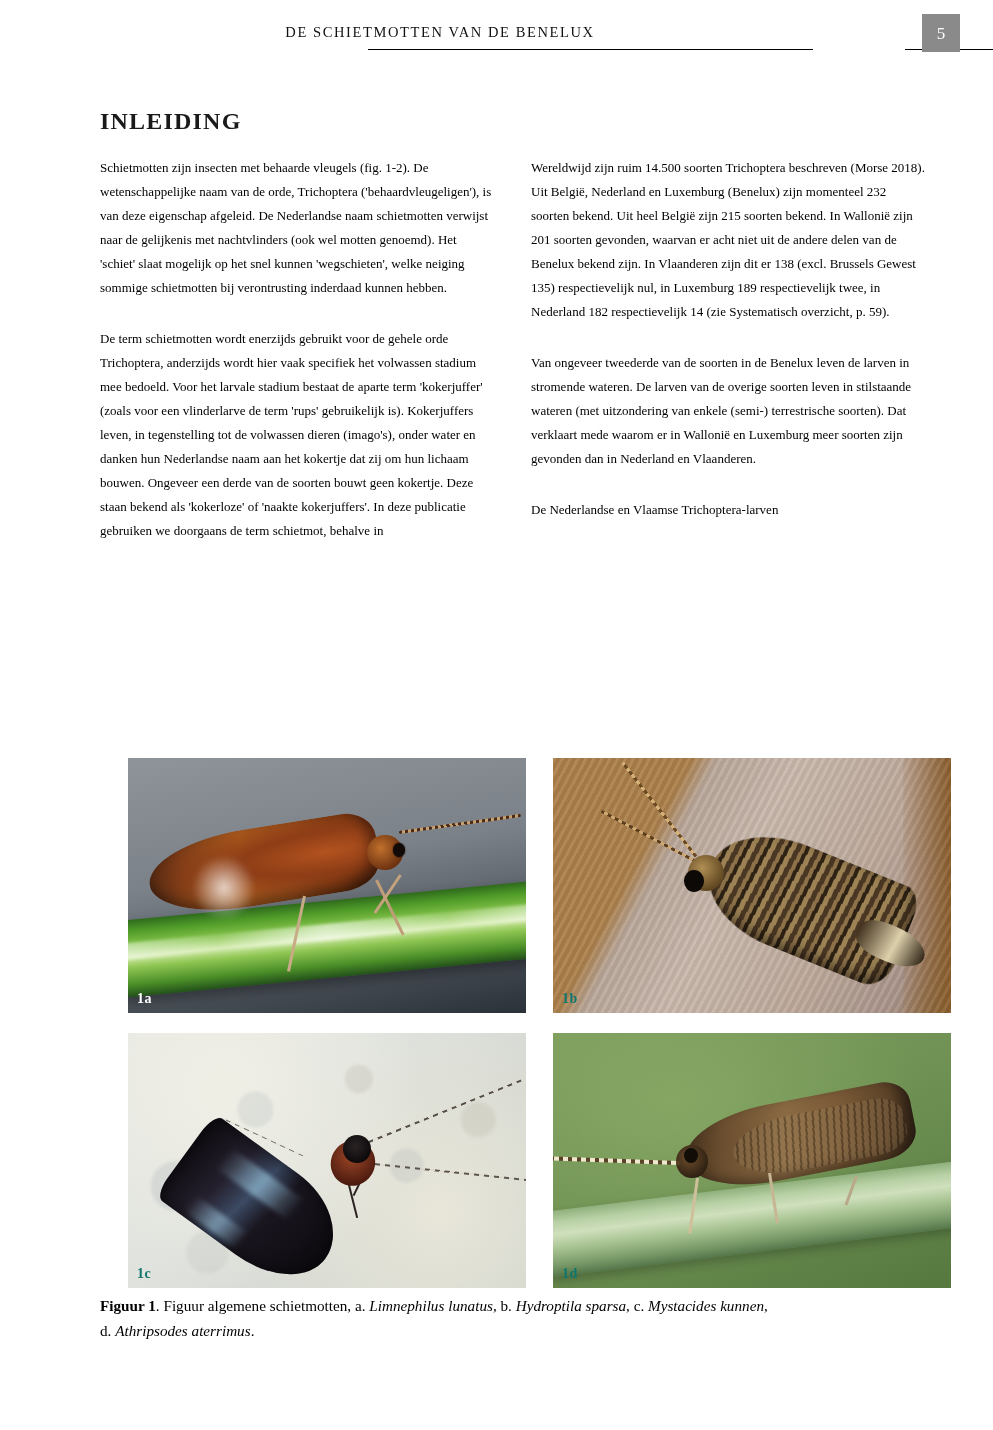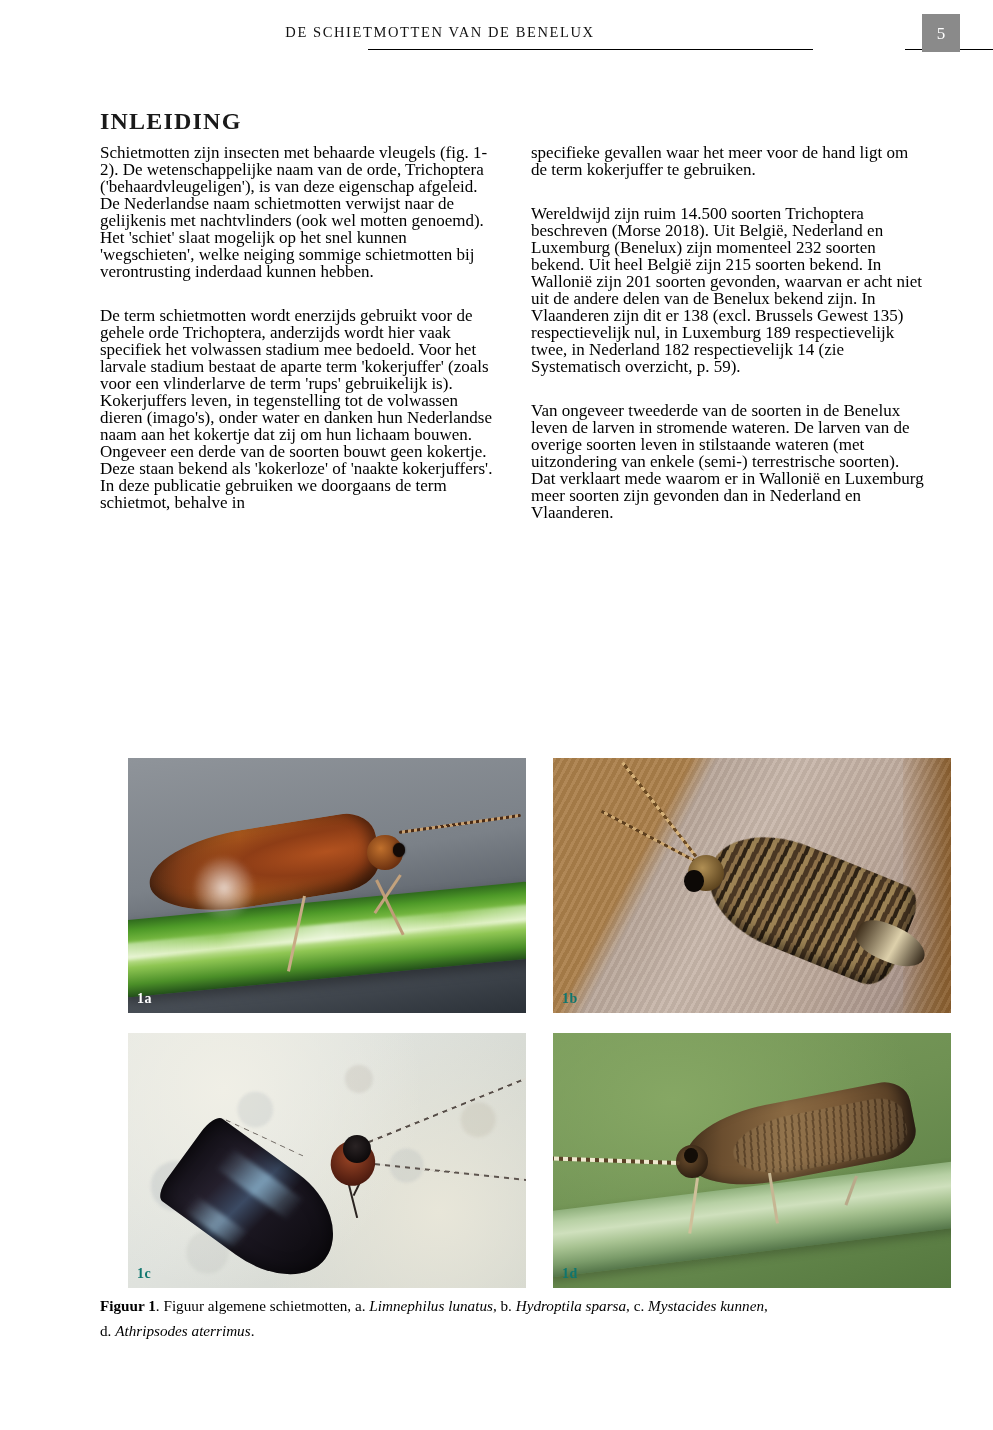--- a/index.html
+++ b/index.html
@@ -74,24 +74,24 @@
     position: absolute;
     left: 100px;
     top: 92px;
     font-size: 24px;
     letter-spacing: 1.2px;
     color: #1a1a1a;
   }
 
   .col {
     position: absolute;
-    top: 144px;
+    top: 156px;
     width: 394px;
-    font-size: 17px;
-    line-height: 17px;
+    font-size: 13px;
+    line-height: 24px;
     text-align: left;
     color: #000;
   }
   .col-left  { left: 100px; }
   .col-right { left: 531px; }
 
   .col p {
     margin: 0 0 27px 0;
   }
   .col p:last-child { margin-bottom: 0; }
@@ -468,23 +468,23 @@
 </div>
 
 <h1 class="chapter-title">INLEIDING</h1>
 
 <div class="col col-left">
   <p>Schietmotten zijn insecten met behaarde vleugels (fig. 1-2). De wetenschappelijke naam van de orde, Trichoptera ('behaardvleugeligen'), is van deze eigenschap afgeleid. De Nederlandse naam schietmotten verwijst naar de gelijkenis met nachtvlinders (ook wel motten genoemd). Het 'schiet' slaat mogelijk op het snel kunnen 'wegschieten', welke neiging sommige schietmotten bij verontrusting inderdaad kunnen hebben.</p>
   <p>De term schietmotten wordt enerzijds gebruikt voor de gehele orde Trichoptera, anderzijds wordt hier vaak specifiek het volwassen stadium mee bedoeld. Voor het larvale stadium bestaat de aparte term 'kokerjuffer' (zoals voor een vlinderlarve de term 'rups' gebruikelijk is). Kokerjuffers leven, in tegenstelling tot de volwassen dieren (imago's), onder water en danken hun Nederlandse naam aan het kokertje dat zij om hun lichaam bouwen. Ongeveer een derde van de soorten bouwt geen kokertje. Deze staan bekend als 'kokerloze' of 'naakte kokerjuffers'. In deze publicatie gebruiken we doorgaans de term schietmot, behalve in</p>
 </div>
 
 <div class="col col-right">
-  <p>specifieke gevallen waar het meer voor de hand ligt om de term kokerjuffer te gebruiken.</p>
   <p>Wereldwijd zijn ruim 14.500 soorten Trichoptera beschreven (Morse 2018). Uit België, Nederland en Luxemburg (Benelux) zijn momenteel 232 soorten bekend. Uit heel België zijn 215 soorten bekend. In Wallonië zijn 201 soorten gevonden, waarvan er acht niet uit de andere delen van de Benelux bekend zijn. In Vlaanderen zijn dit er 138 (excl. Brussels Gewest 135) respectievelijk nul, in Luxemburg 189 respectievelijk twee, in Nederland 182 respectievelijk 14 (zie Systematisch overzicht, p. 59).</p>
   <p>Van ongeveer tweederde van de soorten in de Benelux leven de larven in stromende wateren. De larven van de overige soorten leven in stilstaande wateren (met uitzondering van enkele (semi-) terrestrische soorten). Dat verklaart mede waarom er in Wallonië en Luxemburg meer soorten zijn gevonden dan in Nederland en Vlaanderen.</p>
+  <p>De Nederlandse en Vlaamse Trichoptera-larven</p>
 </div>
 
 <div class="figure-block">
   <div class="photo-grid">
 
     <div class="photo p-a">
       <div class="scene-a"></div>
       <div class="stem-a"></div>
       <div class="body-a"></div>
       <div class="wingspot-a"></div>

